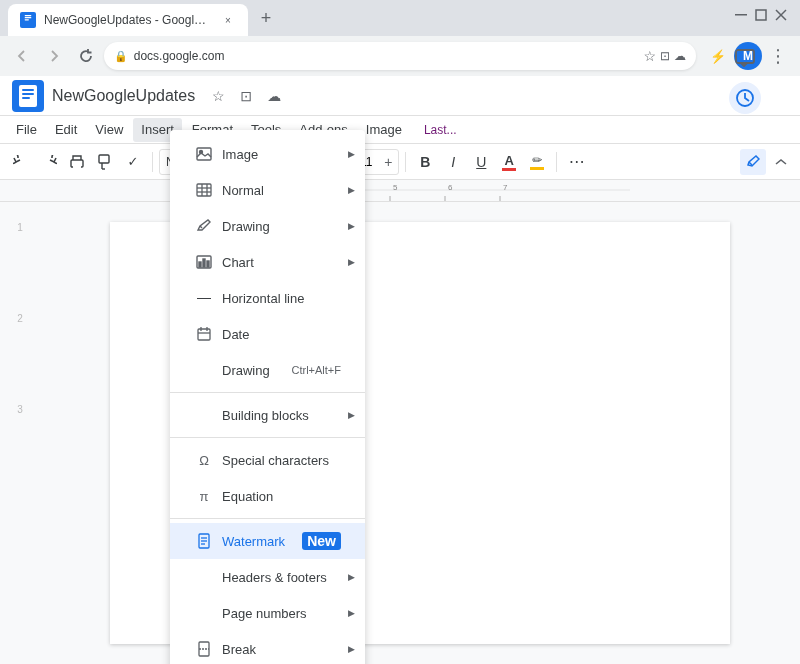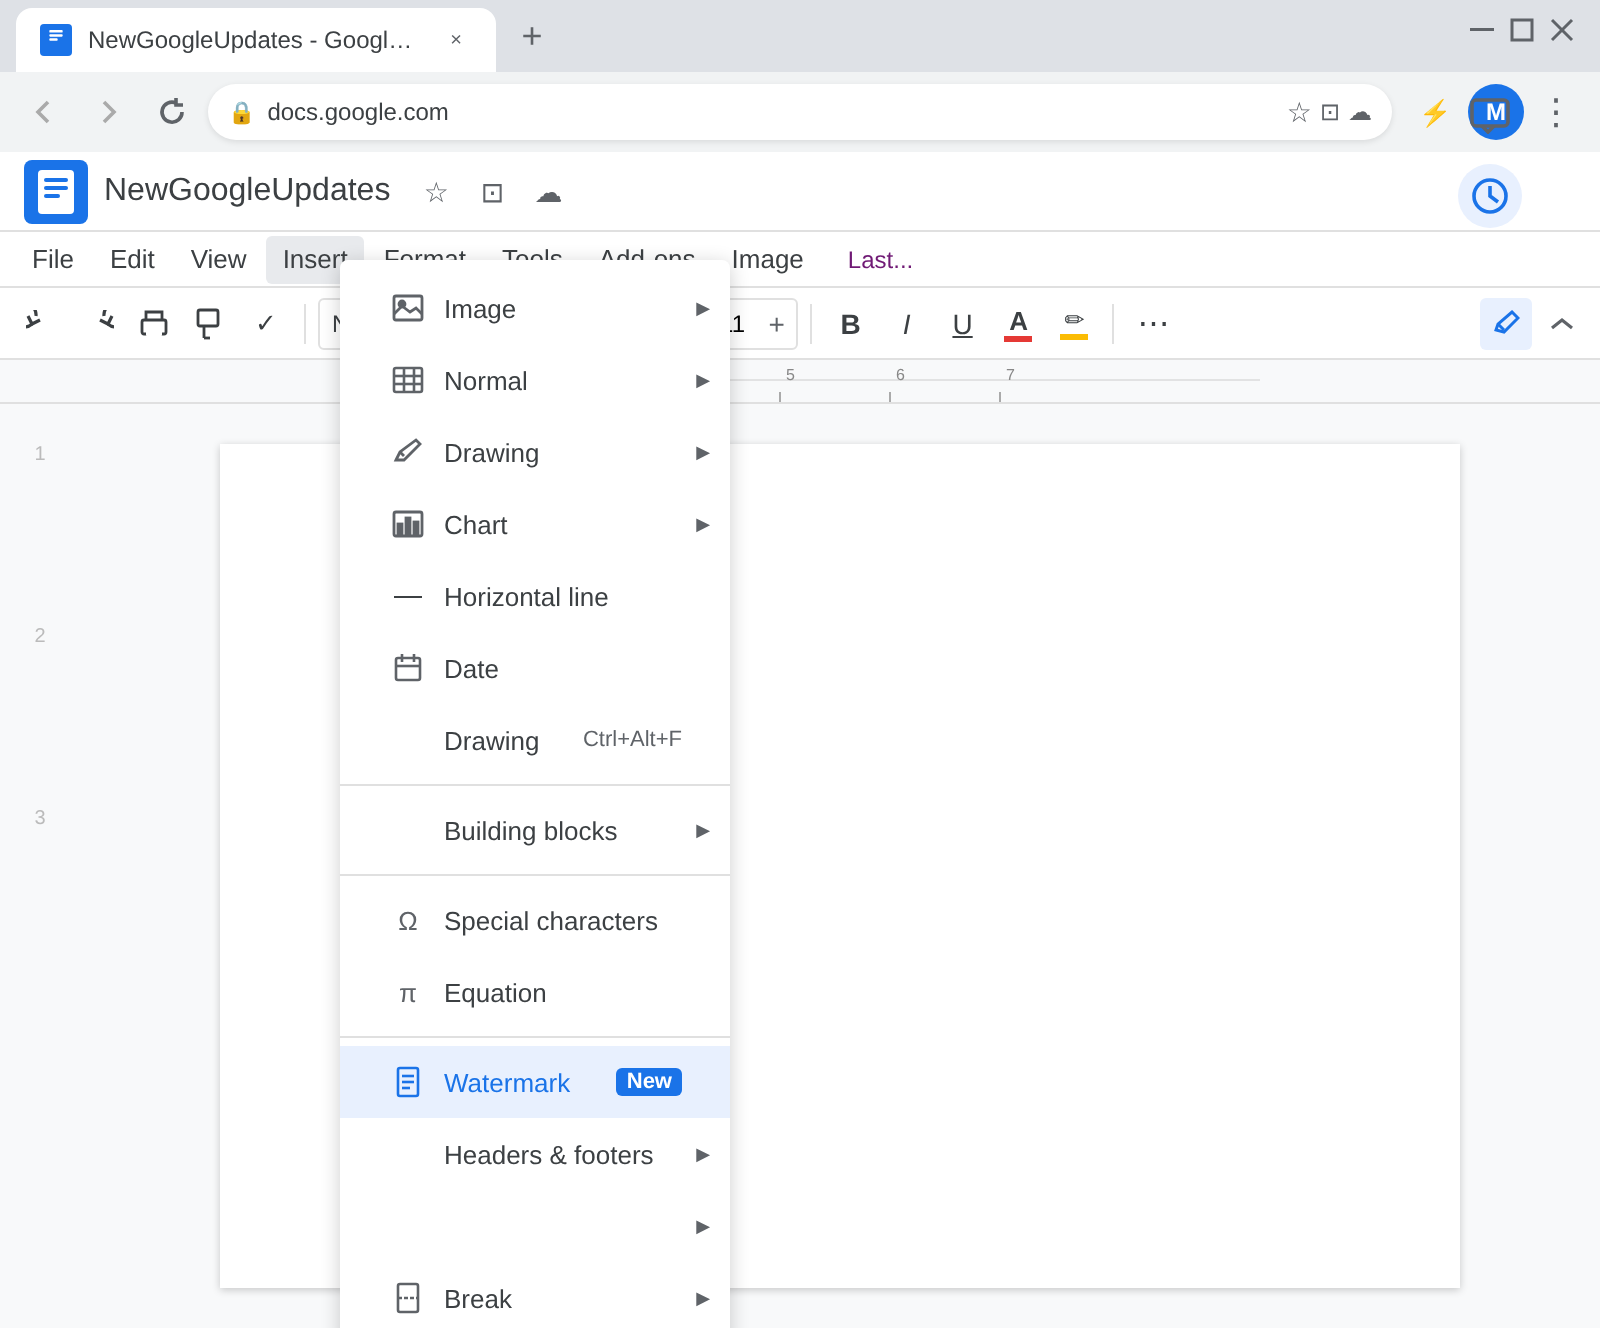--- a/index.html
+++ b/index.html
@@ -78,21 +78,21 @@
 
     
     .dropdown-overlay { position: absolute; top: 0; left: 0; width: 100%; height: 100%; z-index: 100; pointer-events: none; }
     .dropdown-menu { position: absolute; top: 130px; left: 170px; width: 195px; background: #fff; border-radius: 4px; box-shadow: 0 2px 10px rgba(0,0,0,0.2); padding: 6px 0; pointer-events: all; z-index: 200; }
     .drop-item { height: 36px; display: flex; align-items: center; padding: 0 24px; cursor: pointer; font-size: 13px; color: #3c4043; position: relative; }
     .drop-item.has-sub::after { content: '▶'; position: absolute; right: 10px; font-size: 9px; color: #5f6368; }
     .drop-item-icon { width: 20px; height: 20px; display: flex; align-items: center; justify-content: center; margin-right: 8px; color: #5f6368; font-size: 14px; flex-shrink: 0; }
     .drop-item-text { flex: 1; }
     .drop-item-shortcut { font-size: 11px; color: #5f6368; }
     .drop-separator { height: 1px; background: #e0e0e0; margin: 4px 0; }
-    .new-badge { background: #1a73e8; color: white; font-size: 11px; font-weight: bold; padding: 1px 5px; border-radius: 3px; margin-left: 6px; text-align: right; }
+    .new-badge { background: #1a73e8; color: white; font-size: 14px; font-weight: bold; padding: 1px 5px; border-radius: 3px; margin-left: 6px; text-align: right; }
     .drop-item.highlighted { background: #e8f0fe; }
     .drop-item.highlighted .drop-item-text { color: #1a73e8; }
 
     
     .window-controls { position: absolute; top: 8px; right: 12px; display: flex; gap: 6px; }
     .win-ctrl { width: 14px; height: 14px; display: flex; align-items: center; justify-content: center; font-size: 11px; color: #5f6368; cursor: pointer; }
   </style>
 </head>
 <body>
 
@@ -447,20 +447,21 @@
       <span class="new-badge">New</span>
     </div>
 
     <div class="drop-item has-sub">
       <div class="drop-item-icon"></div>
       <span class="drop-item-text">Headers &amp; footers</span>
     </div>
 
     <div class="drop-item has-sub">
       <div class="drop-item-icon"></div>
+      <span class="drop-item-text">Page numbers</span>
     </div>
 
     <div class="drop-item has-sub">
       <div class="drop-item-icon">
         <svg width="14" height="16" fill="none" stroke="#5f6368" stroke-width="1.3">
             <rect x="2" y="1" width="10" height="14" rx="1"></rect>
             <line x1="2" y1="8" x2="12" y2="8" stroke-dasharray="2,1"></line>
           </svg>
       </div>
       <span class="drop-item-text">Break</span>

